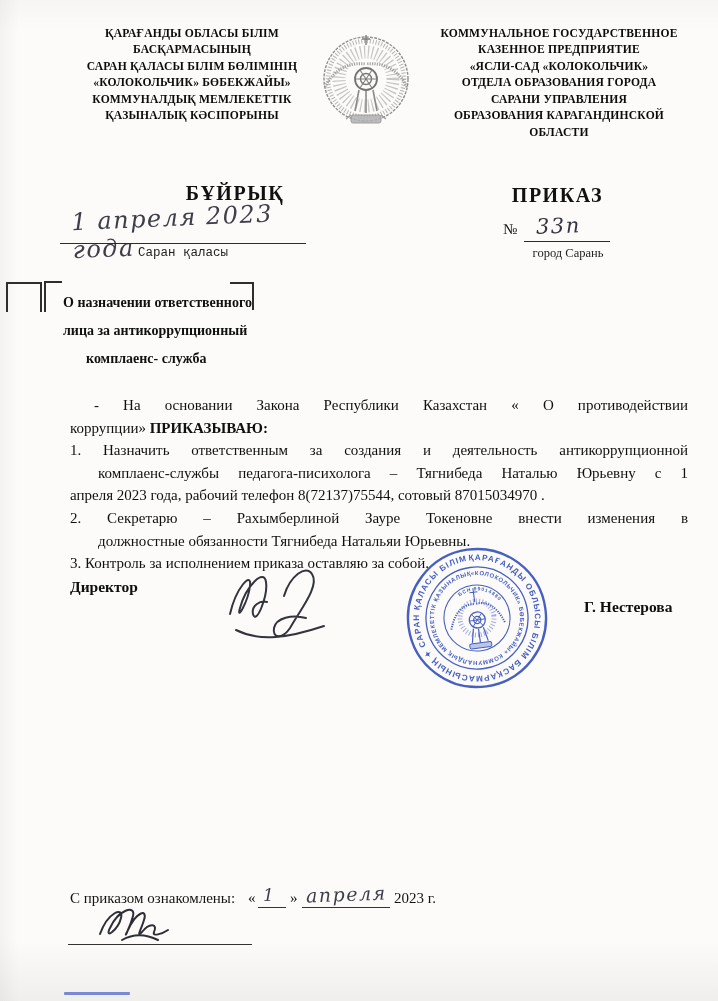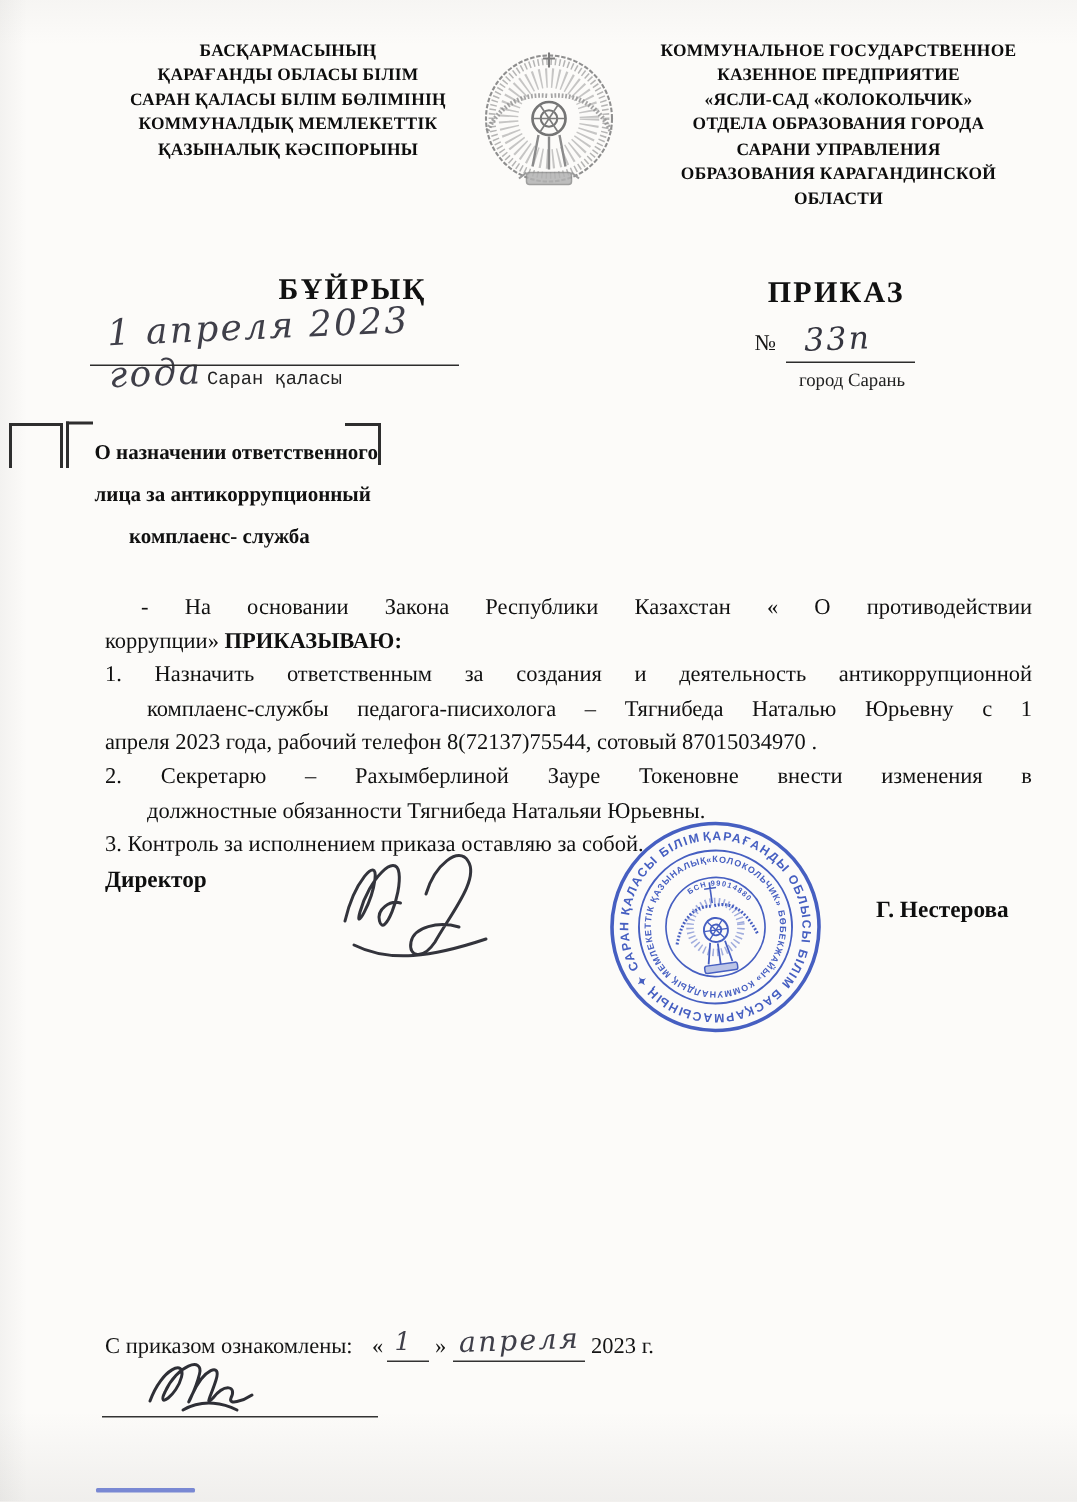--- a/index.html
+++ b/index.html
@@ -34,23 +34,24 @@
   .footline{font-size:15px;color:#141414;}
   .fineline{border-bottom:1.3px solid #333;height:0;}
   .bluebar{background:#5066c9;opacity:.75;border-radius:1px;}
 </style>
 </head>
 <body>
 
 <div class="page">
 
   <div class="abs lh" style="left:66px;top:26px;width:252px;">
+    <div>ҚАРАҒАНДЫ ОБЛАСЫ БІЛІМ</div>
     <div>БАСҚАРМАСЫНЫҢ</div>
-    <div>ҚАРАҒАНДЫ ОБЛАСЫ БІЛІМ</div>
     <div>САРАН ҚАЛАСЫ БІЛІМ БӨЛІМІНІҢ</div>
+    <div>«КОЛОКОЛЬЧИК» БӨБЕКЖАЙЫ»</div>
     <div>КОММУНАЛДЫҚ МЕМЛЕКЕТТІК</div>
     <div>ҚАЗЫНАЛЫҚ КӘСІПОРЫНЫ</div>
   </div>
 
   <div class="abs" style="left:316px;top:27px;width:100px;height:104px;">
     <svg width="100" height="104" viewBox="0 0 100 104">
       <g fill="none" stroke="#8f8f8f">
         <circle cx="50" cy="52" r="42" stroke-width="1.4" stroke-dasharray="3 1.2"></circle>
         <circle cx="50" cy="52" r="38" stroke-width="4.5" stroke-dasharray="1 1.9" opacity=".65"></circle>
         <circle cx="50" cy="52" r="27" stroke-width="13" stroke-dasharray="1.2 2.7" opacity=".5"></circle>

